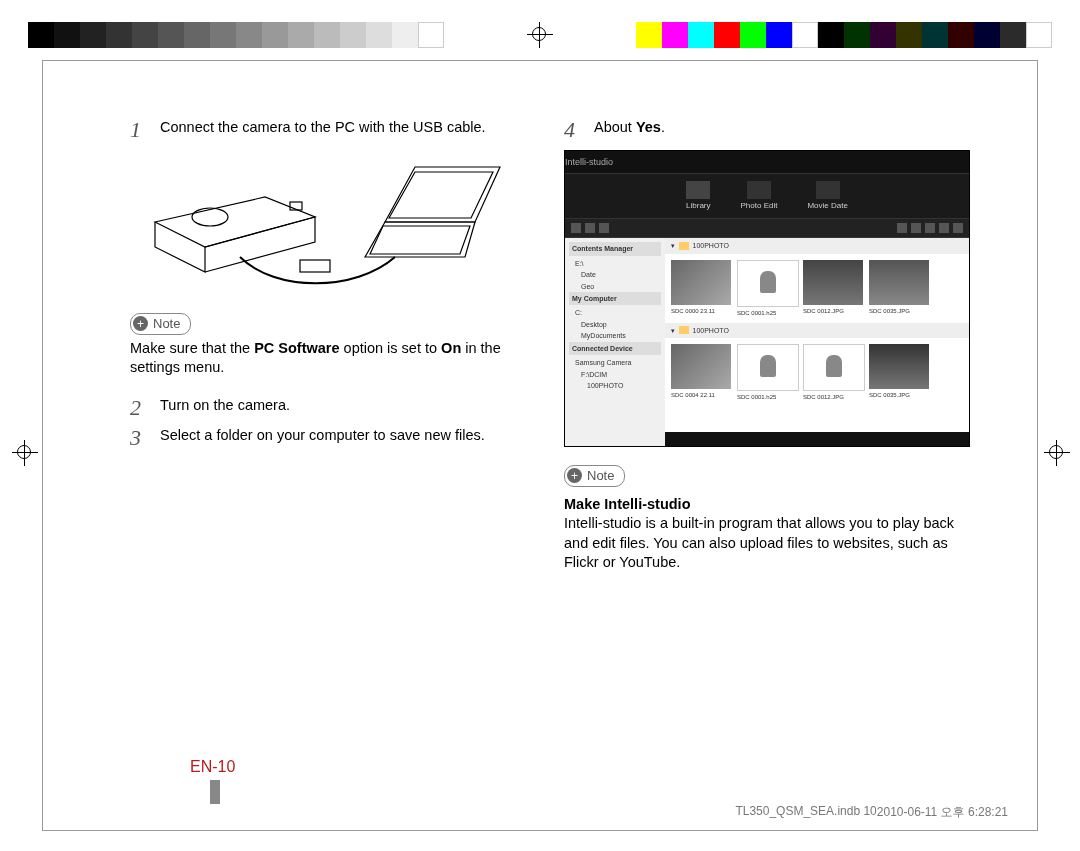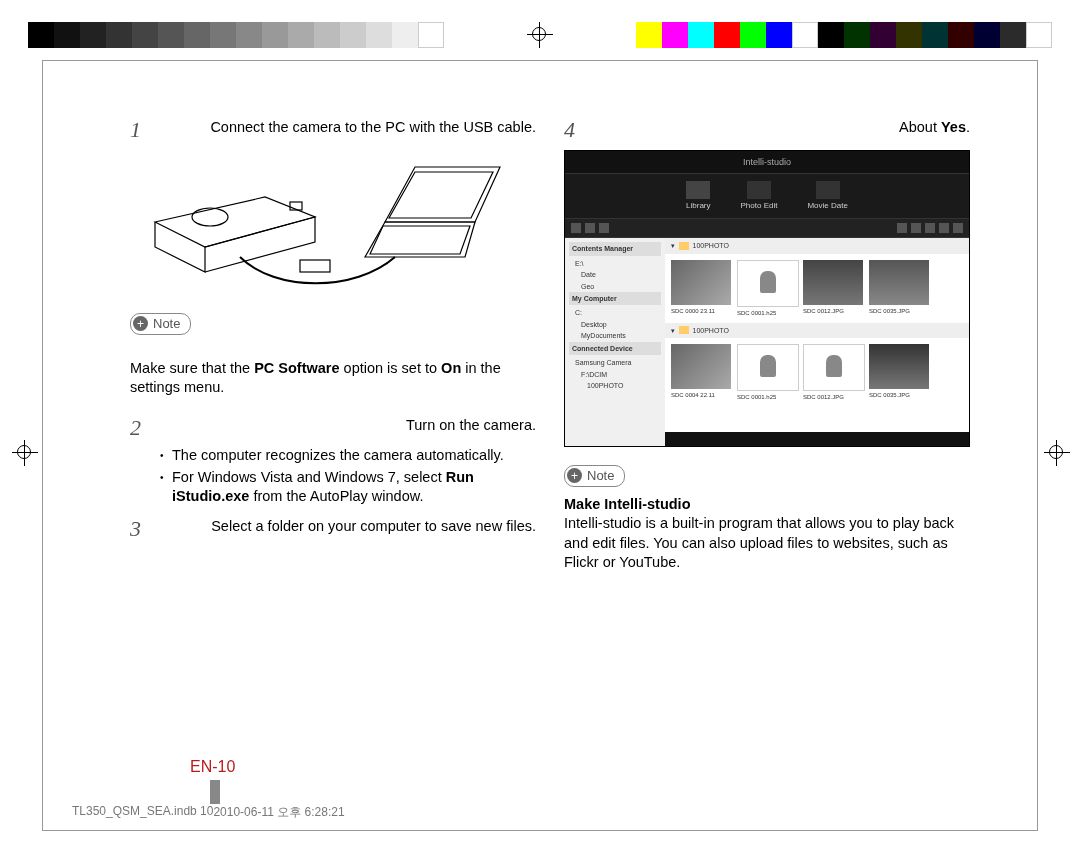--- a/index.html
+++ b/index.html
@@ -93,21 +93,20 @@
     font-family: Georgia, 'Times New Roman', serif;
     font-style: italic;
     font-size: 22px;
     color: #555;
     width: 30px;
     flex-shrink: 0;
     line-height: 1.1;
   }
   .step-body {
     flex: 1;
-    text-align: right;
   }
   ul.sub {
     list-style: none;
     padding: 0;
     margin: 2px 0 10px 30px;
   }
   ul.sub li {
     position: relative;
     padding-left: 12px;
     margin-bottom: 2px;
@@ -160,21 +159,20 @@
     overflow: hidden;
   }
   .ss-top {
     height: 22px;
     background: #111;
     border-bottom: 1px solid #333;
     color: #aaa;
     font-size: 9px;
     display:flex;
     align-items:center;
-    justify-content:center;
   }
   .ss-tabs {
     height: 44px;
     background: #1a1a1a;
     display:flex;
     justify-content:center;
     align-items:center;
     gap: 30px;
     color:#ccc;
     font-size:8px;
@@ -221,21 +219,21 @@
     position:absolute;
     left: 210px; top: 780px;
     width: 10px; height: 24px;
     background:#888;
   }
   .footer-meta {
     position:absolute;
     bottom: 30px;
     left: 72px; right: 72px;
     display:flex;
-    justify-content:flex-start;
+    justify-content:flex-end;
     font-size:12px;
     color:#777;
     font-family: 'Malgun Gothic', Arial, sans-serif;
   }
   b { font-weight: bold; }
 </style>
 </head>
 <body>
 
 <div class="page">
@@ -330,34 +328,28 @@
                 <path d="M-5 92 L8 64 L95 64 L85 92 Z"></path>
               </g>
             </g>
           </svg>
         </div>
 
         <div class="note-badge">
           <span class="plus">+</span>
           <span>Note</span>
         </div>
-        <div style="margin-bottom:18px;margin-top:20px;">
+        <div style="margin-bottom:18px;">
           <span>Make sure that the </span><b>PC Software</b><span> option is set to </span><b>On</b><span> in the settings menu.</span>
         </div>
 
         <div class="step">
           <div class="step-num">2</div>
           <div class="step-body">Turn on the camera.</div>
         </div>
-        <ul class="sub">
-          <li>The computer recognizes the camera automatically.</li>
-          <li>
-            <span>For Windows Vista and Windows 7, select </span><b>Run iStudio.exe</b><span> from the AutoPlay window.</span>
-          </li>
-        </ul>
 
         <div class="step">
           <div class="step-num">3</div>
           <div class="step-body">Select a folder on your computer to save new files.</div>
         </div>
       </div>
 
       <div class="col">
 
         <div class="step">

